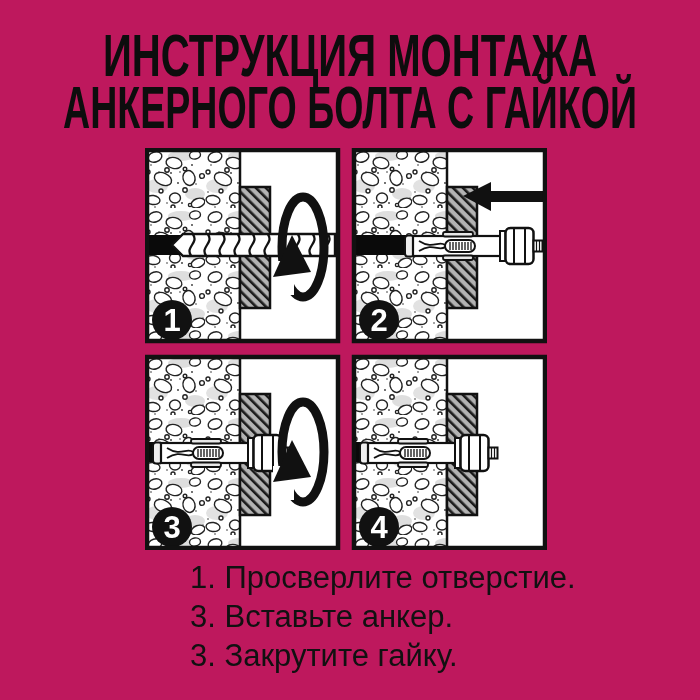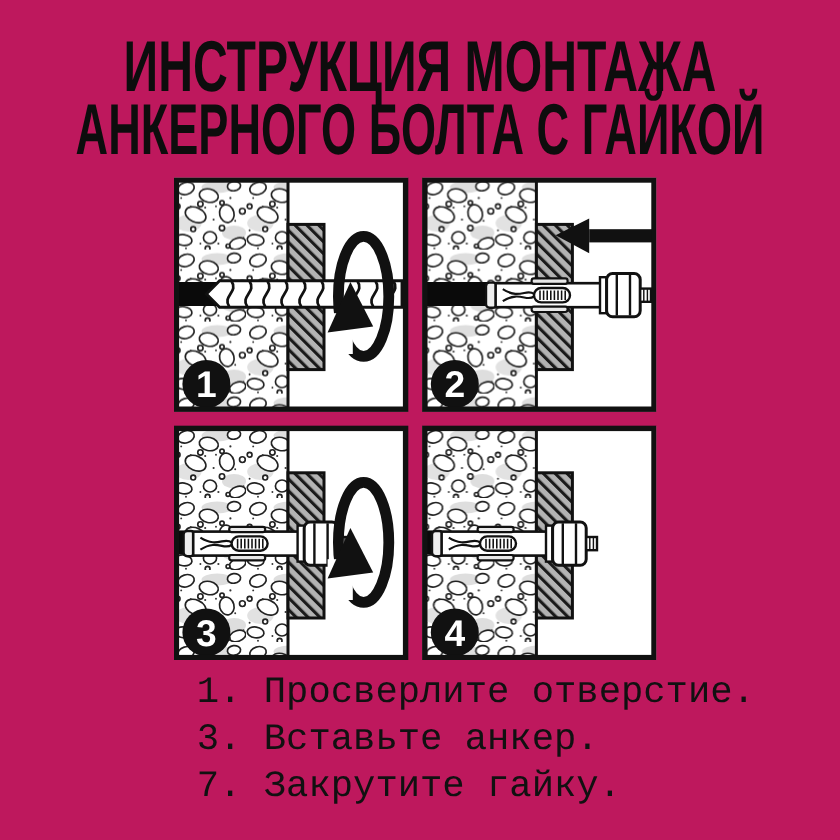--- a/index.html
+++ b/index.html
@@ -4,21 +4,21 @@
 <style>
   html,body{margin:0;padding:0;background:#fff;}
   .page{position:relative;width:656px;height:700px;background:#be185d;overflow:hidden;
         font-family:"Liberation Sans",sans-serif;padding-left:44px;}
   .title-svg{position:absolute;left:0;top:0;}
   .title-text{font-family:"Liberation Sans",sans-serif;font-weight:700;font-size:60px;
               fill:#0d0d0d;text-anchor:middle;}
   .diagram-svg{position:absolute;left:145px;top:148px;}
   .badge-num{font-family:"Liberation Sans",sans-serif;font-weight:700;font-size:31px;
              fill:#ffffff;text-anchor:middle;}
-  .steps{position:absolute;left:164px;top:558px;font-family:Liberation Mono, monospace;}
+  .steps{position:absolute;left:190px;top:558px;}
   .step{font-size:31px;line-height:39px;color:#111111;white-space:nowrap;}
 </style>
 </head>
 <body>
 
 <div class="page">
 
   <svg class="title-svg" width="700" height="145">
     <text class="title-text" x="350" y="76" textLength="494" lengthAdjust="spacingAndGlyphs">ИНСТРУКЦИЯ МОНТАЖА</text>
     <text class="title-text" x="350" y="128" textLength="574" lengthAdjust="spacingAndGlyphs">АНКЕРНОГО БОЛТА С ГАЙКОЙ</text>
@@ -164,16 +164,16 @@
         <circle cx="27" cy="172" r="20" fill="#111111"></circle>
         <text class="badge-num" x="27" y="183">4</text>
       </g>
       <use href="#pborder"></use>
     </g>
   </svg>
 
   <div class="steps">
     <div class="step">1. Просверлите отверстие.</div>
     <div class="step">3. Вставьте анкер.</div>
-    <div class="step">7. Закрутите гайку.</div>
+    <div class="step">3. Закрутите гайку.</div>
   </div>
 
 </div>
 
 </body></html>

